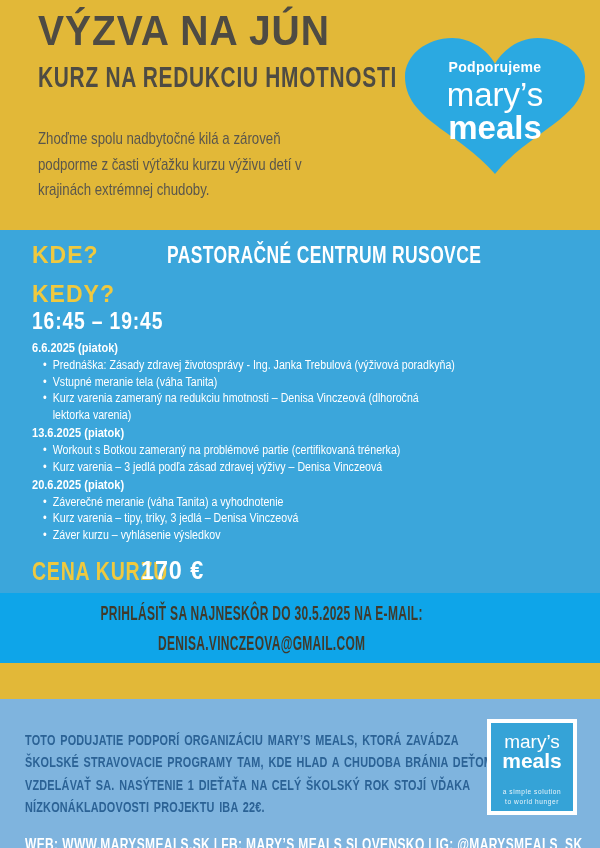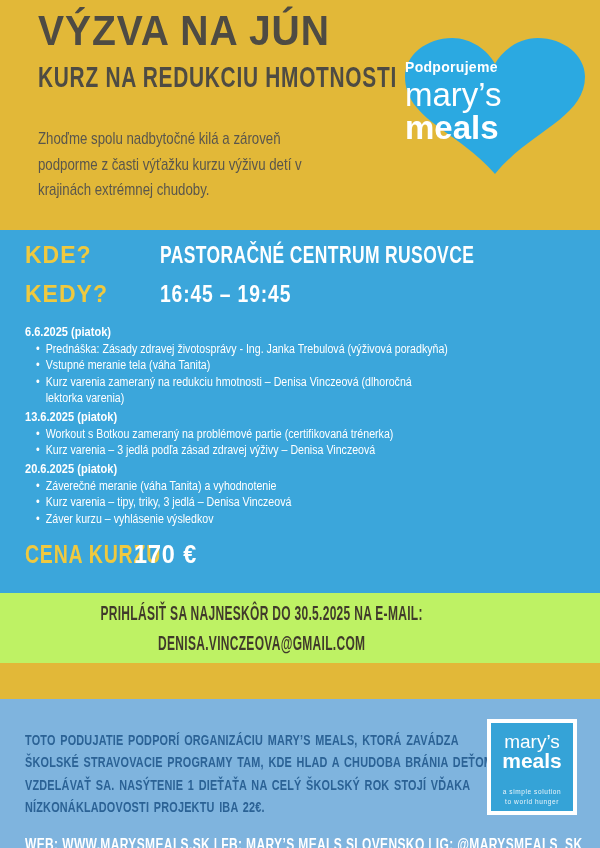--- a/index.html
+++ b/index.html
@@ -21,58 +21,58 @@
     transform:scaleX(.72); transform-origin:0 50%; width:0;
   }
   .intro {
     margin-top:32px; font-size:17px; color:#5a564c; line-height:1.5;
     width:390px; white-space:pre-line; transform:scaleX(.78); transform-origin:0 0;
   }
   .heart-wrap { position:absolute; top:38px; right:15px; width:180px; height:136px; }
   .heart-wrap svg { position:absolute; inset:0; }
   .heart-text {
     position:absolute; inset:0; display:flex; flex-direction:column;
-    align-items:flex-start; padding-top:21px; color:#fff; text-align:center;
+    align-items:center; padding-top:21px; color:#fff; text-align:center;
   }
   .heart-support { font-size:14px; font-weight:bold; letter-spacing:.3px; }
   .heart-brand-top { font-size:33px; font-weight:400; line-height:1.05; margin-top:3px; }
   .heart-brand-bottom { font-size:33px; font-weight:bold; line-height:.92; }
   
-  .sec-main { height:363px; background:#3ba6db; padding:12px 0 0 25px; }
+  .sec-main { height:363px; background:#3ba6db; padding:12px 0 0 32px; }
   .row { display:flex; align-items:flex-start; }
   .row-label {
     flex:none; width:135px; color:#efc93f; font-weight:bold; font-size:23px;
     letter-spacing:1px; line-height:1.15;
   }
   .where-value {
     color:#fff; font-weight:bold; font-size:23px; letter-spacing:.5px; line-height:1.15;
     white-space:nowrap; transform:scaleX(.76); transform-origin:0 50%;
   }
   .when-value {
     color:#fff; font-weight:bold; font-size:23px; letter-spacing:1px; line-height:1.15;
     white-space:nowrap; transform:scaleX(.84); transform-origin:0 50%;
   }
   .row-where { margin-bottom:13px; }
-  .row-when  { margin-bottom:14px; }
+  .row-when  { margin-bottom:4px;flex-direction:column; }
   .program-list { width:500px; transform:scaleX(.85); transform-origin:0 0; color:#fff; }
   .program-date { font-weight:bold; font-size:13px; line-height:1.3; margin-top:2px; }
   .program-item { display:flex; gap:7px; padding-left:13px; font-size:12.5px; line-height:1.32; }
   .program-item .bullet { flex:none; }
   .row-price { margin-top:12px; align-items:center; }
   .price-label {
     color:#efc93f; font-weight:bold; font-size:25px; letter-spacing:1px;
     white-space:nowrap; transform:scaleX(.78); transform-origin:0 50%;
   }
   .price-value {
     color:#fff; font-weight:bold; font-size:26px; letter-spacing:1px; margin-left:-26px;
     white-space:nowrap; transform:scaleX(.9); transform-origin:0 50%;
   }
   
   .sec-strip {
-    height:70px; background:#bef264; color:#403a2b;
+    height:70px; background:#0ea5e9; color:#403a2b;
     display:flex; flex-direction:column; justify-content:center; align-items:center;
     gap:7px; padding-right:76px;
   }
   .strip-line {
     font-weight:bold; font-size:20px; letter-spacing:.5px; white-space:nowrap;
     transform:scaleX(.6); transform-origin:50% 50%;
   }
   
   .sec-bottom { position:relative; height:185px; background:#7fb4de; padding:30px 0 0 25px;margin-top:36px; }
   .about-text {

